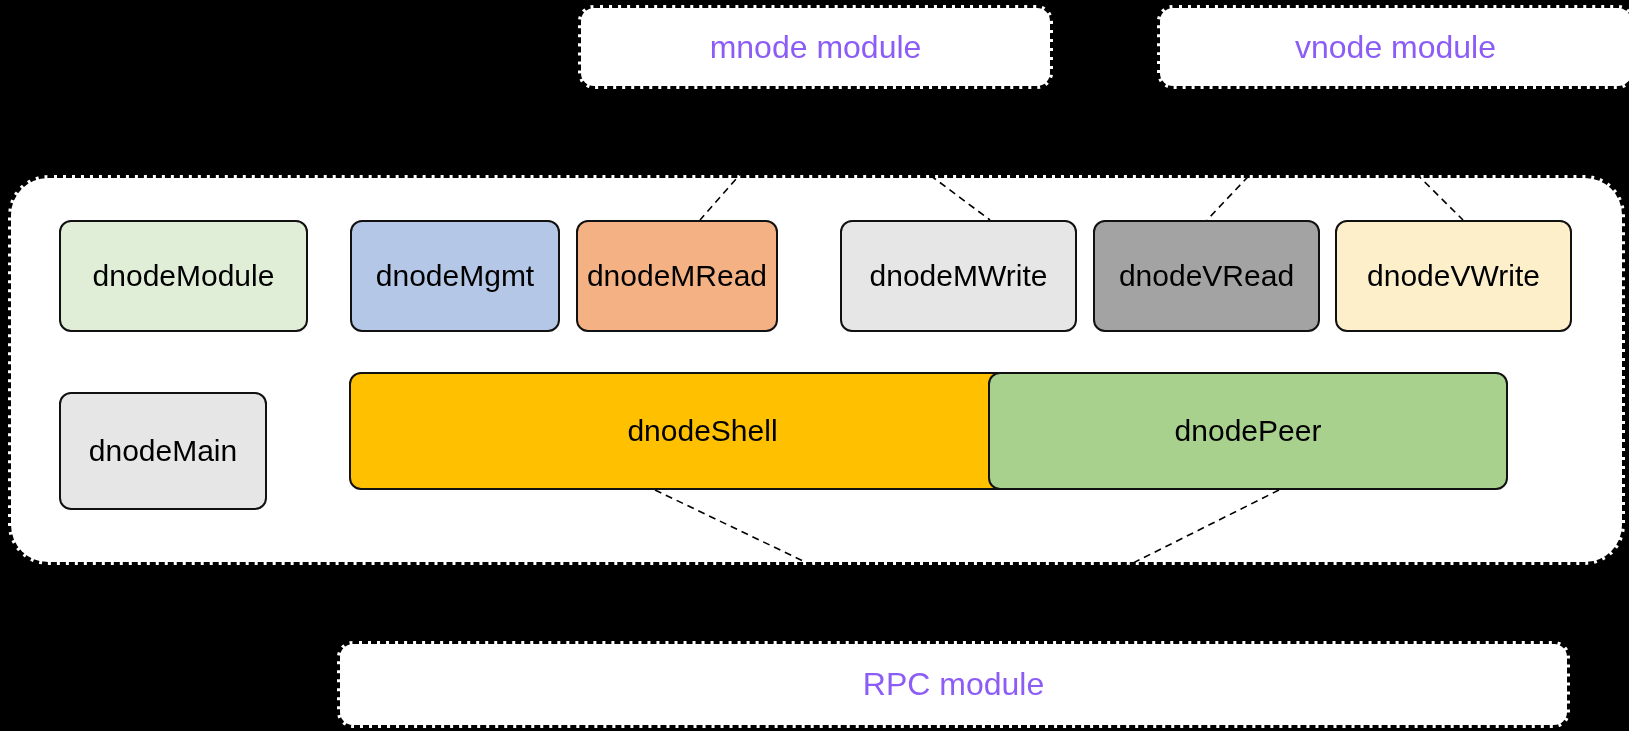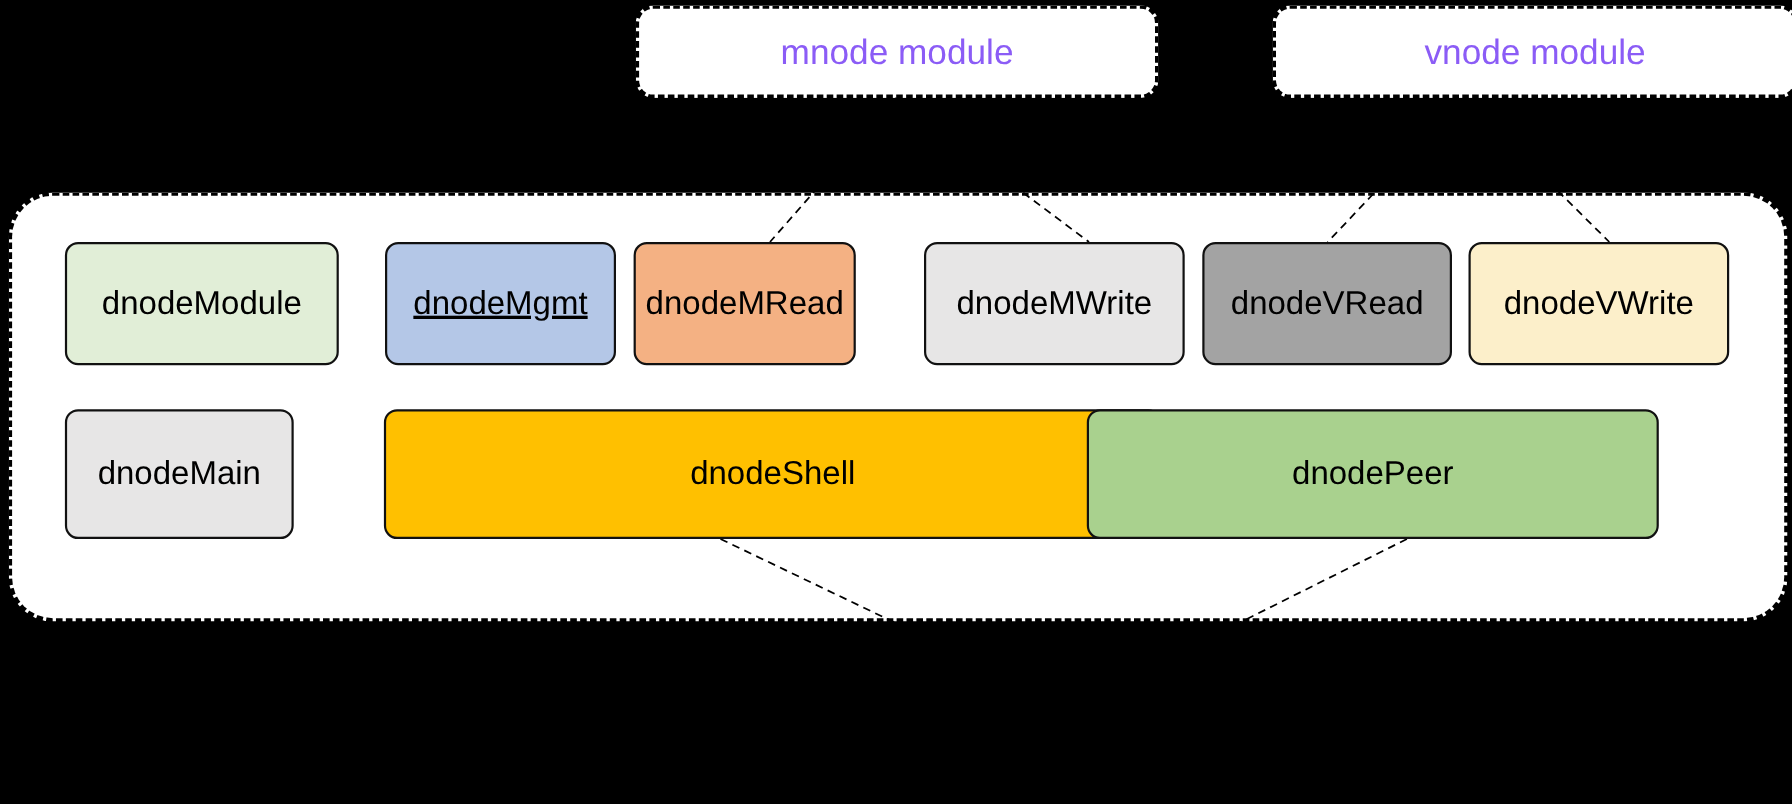--- a/index.html
+++ b/index.html
@@ -42,26 +42,26 @@
     border:2.5px solid #111;
     border-radius:12px;
     display:flex;align-items:center;justify-content:center;
     font-size:30px;
     z-index:3;
     white-space:nowrap;
   }
   .row1{top:220px;height:112px;}
   .row2{top:372px;height:118px;}
   #box-dnodeModule{left:59px;width:249px;}
-  #box-dnodeMgmt{left:350px;width:210px;text-decoration:underline;}
+  #box-dnodeMgmt{left:350px;width:210px;}
   #box-dnodeMRead{left:576px;width:202px;}
   #box-dnodeMWrite{left:840px;width:237px;}
   #box-dnodeVRead{left:1093px;width:227px;}
   #box-dnodeVWrite{left:1335px;width:237px;}
-  #box-dnodeMain{left:59px;width:208px;}
+  #box-dnodeMain{left:59px;width:208px;margin-top:20px;}
   #box-dnodeShell{left:349px;width:707px;}
   #box-dnodePeer{left:988px;width:520px;}
 
   #dnode-label{
     position:absolute;
     right:69px;top:515px;
     font-size:36px;
     z-index:3;
     white-space:nowrap;
   }
@@ -73,20 +73,23 @@
 
   <div class="dashed-box" id="mnode-box">
     <span class="module-label">mnode module</span>
   </div>
   <div class="dashed-box" id="vnode-box">
     <span class="module-label">vnode module</span>
   </div>
 
   <div class="dashed-box" id="dnode-container"></div>
 
+  <div class="dashed-box" id="rpc-box">
+    <span class="module-label">RPC module</span>
+  </div>
 
   <svg id="connectors" viewBox="0 0 1629 731" xmlns="http://www.w3.org/2000/svg">
     <g stroke="#000" stroke-width="1.6" stroke-dasharray="7 5" fill="none">
       <line x1="815" y1="89" x2="700" y2="220"></line>
       <line x1="815" y1="89" x2="990" y2="220"></line>
       <line x1="1331" y1="89" x2="1207" y2="220"></line>
       <line x1="1331" y1="89" x2="1463" y2="220"></line>
       <line x1="655" y1="490" x2="970" y2="641"></line>
       <line x1="1279" y1="490" x2="977" y2="641"></line>
     </g>

